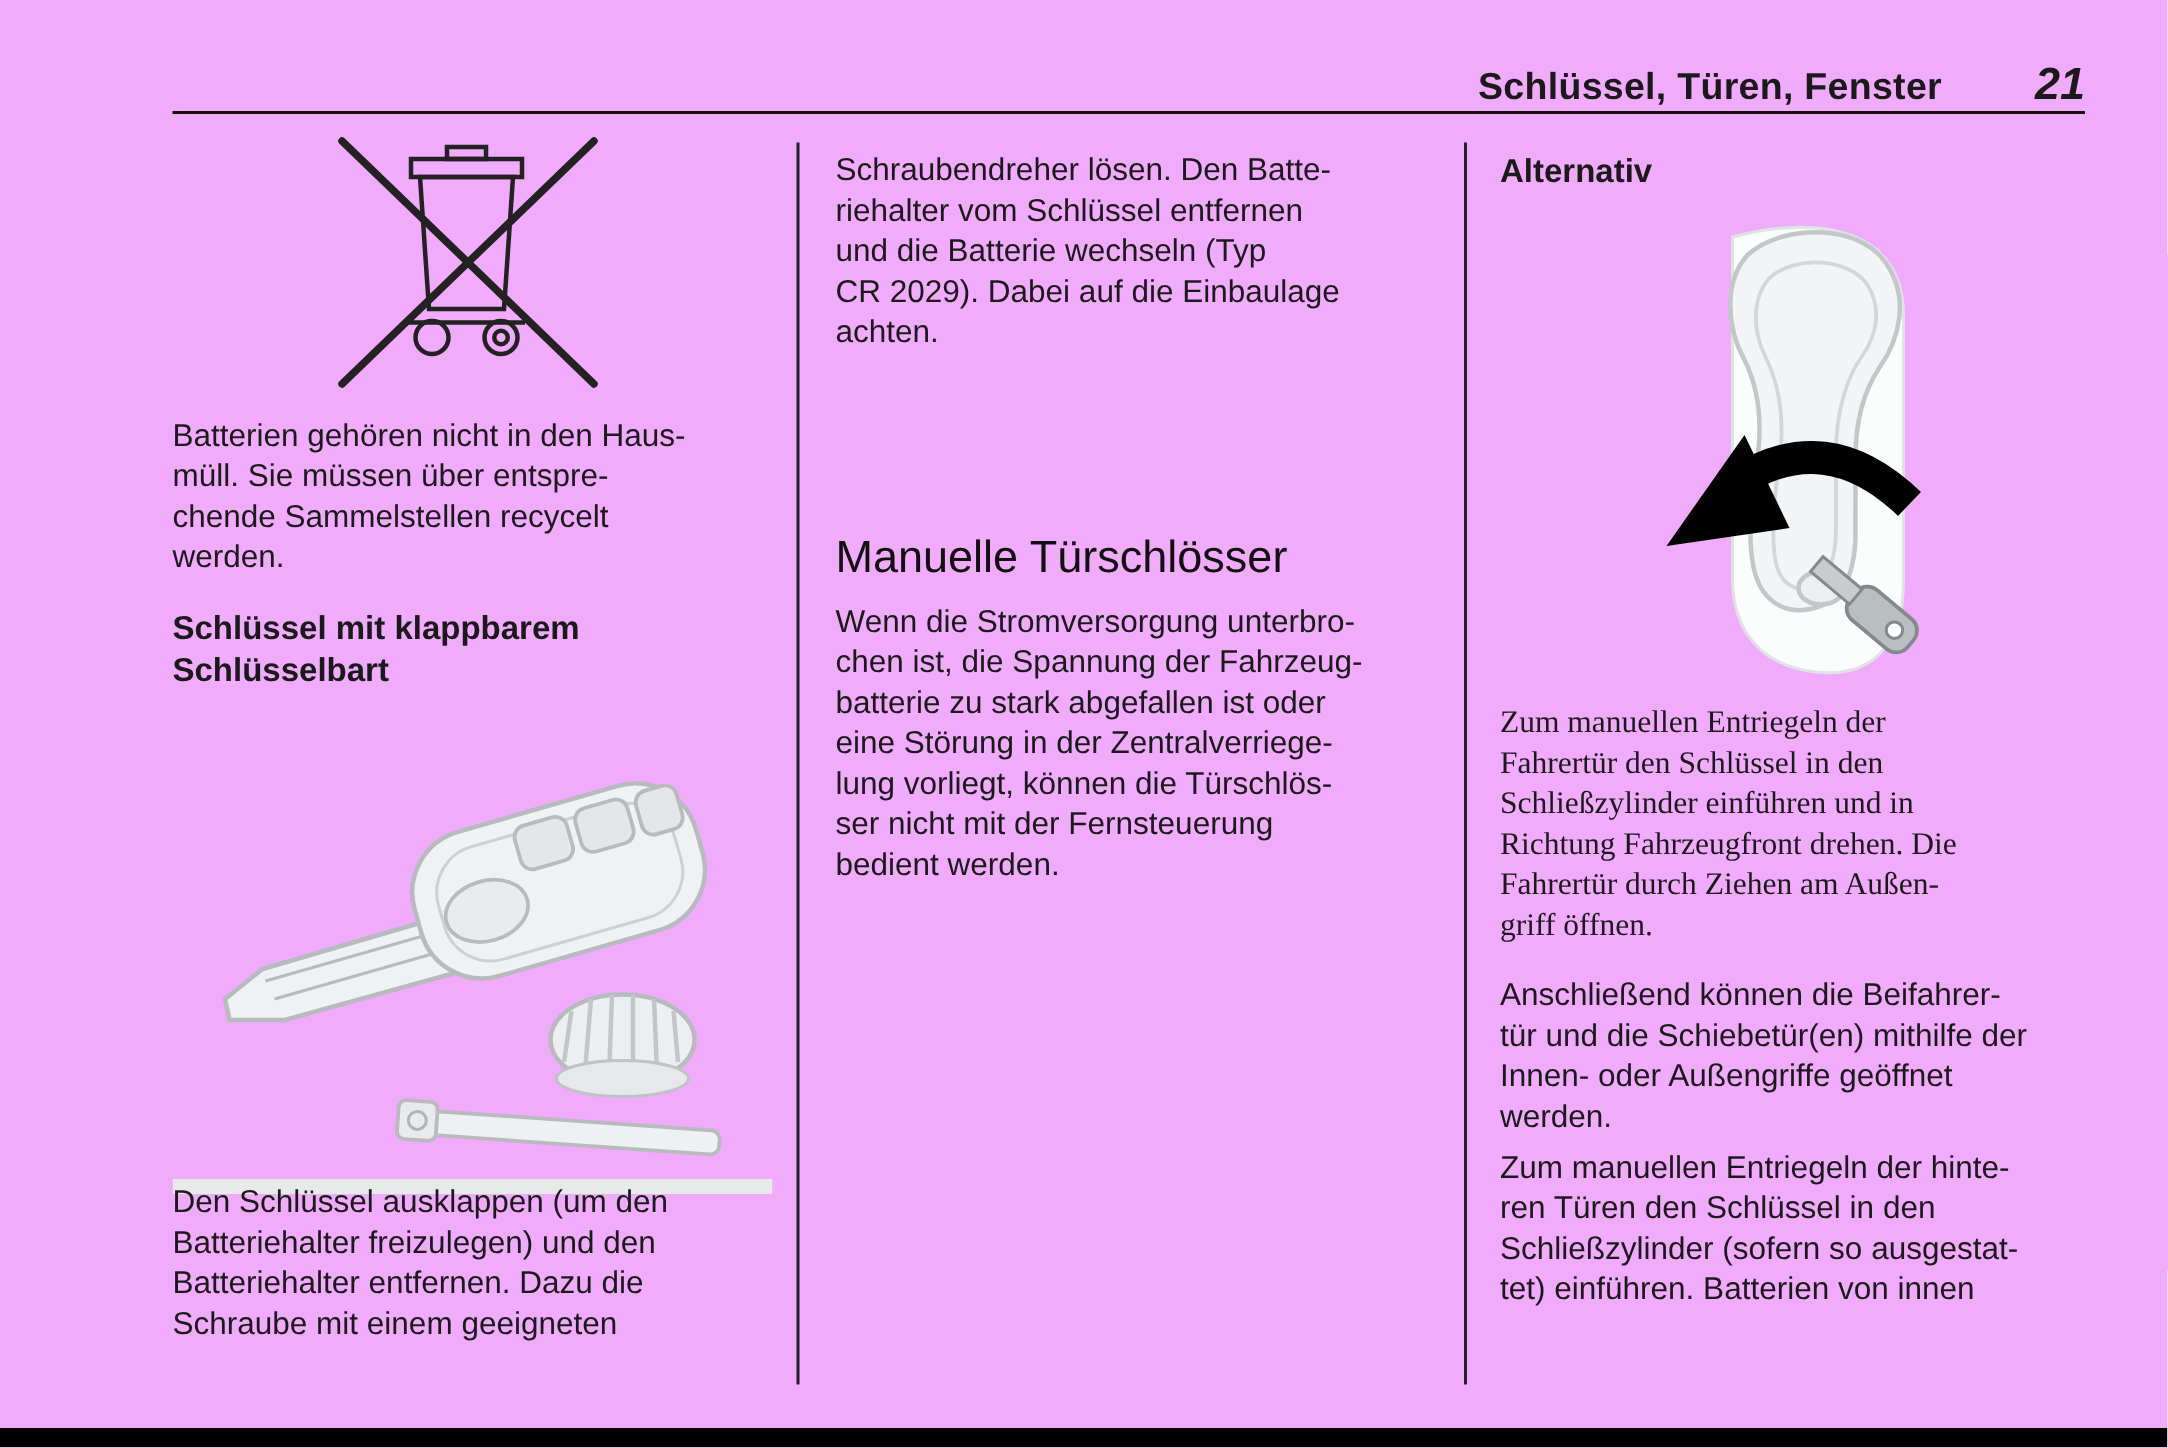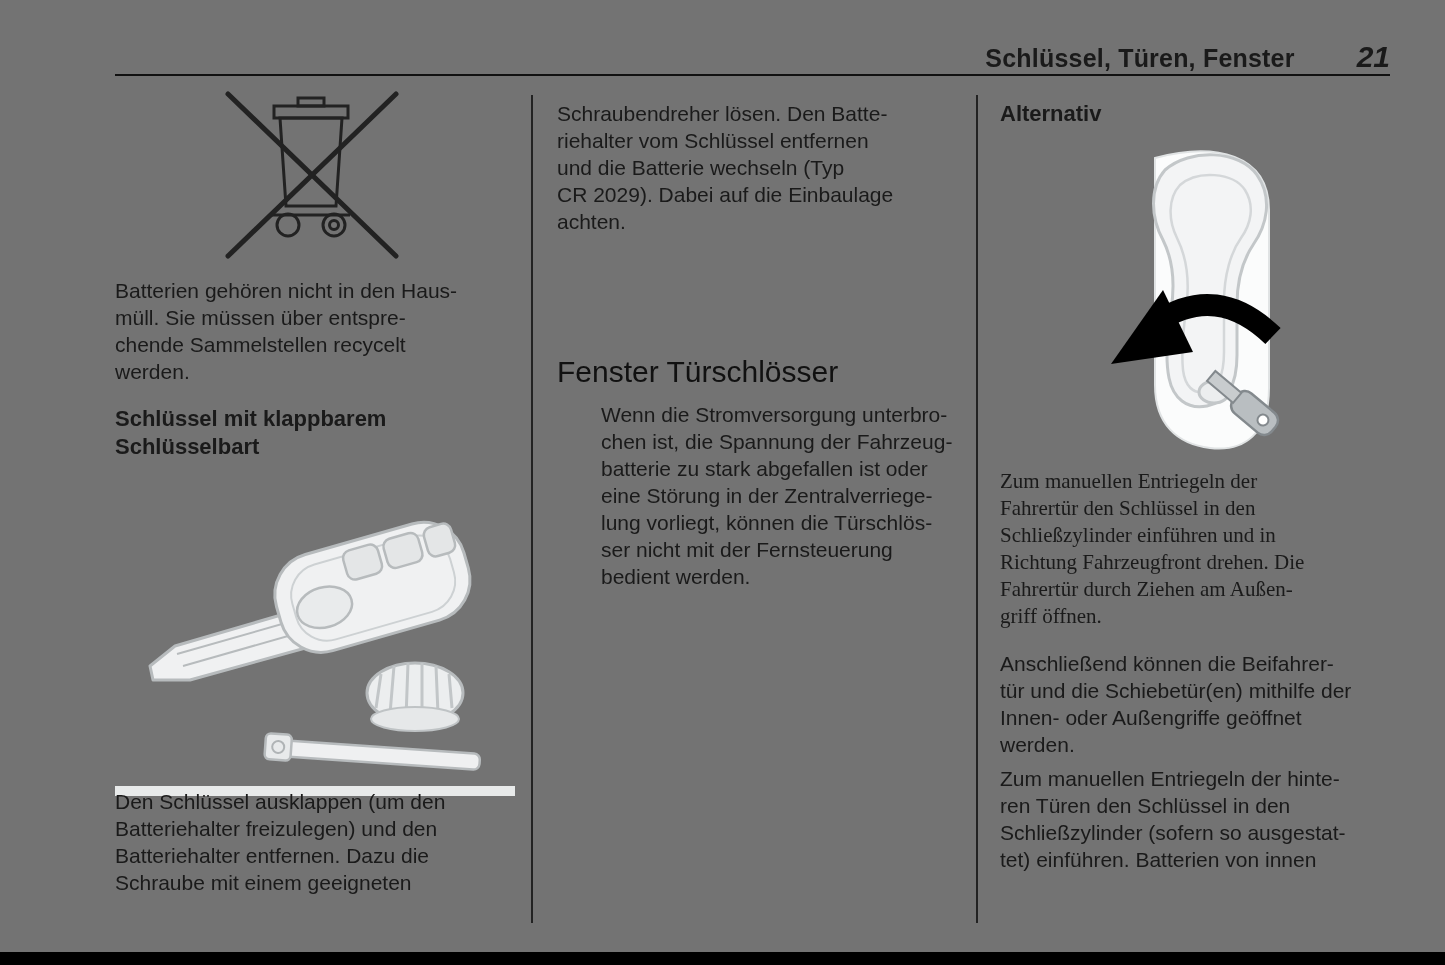--- a/index.html
+++ b/index.html
@@ -1,20 +1,20 @@
 <!DOCTYPE html>
 <html><head>
 <meta charset="utf-8">
 <style>
   * { margin:0; padding:0; box-sizing:border-box; }
   html, body { background:#ffffff; }
   .page {
     position:relative;
     width:1445px; height:965px;
-    background:#737373;
+    background:#f0abfc;
     font-family:"Liberation Sans", sans-serif;
     color:#1a1a1a;
     overflow:hidden;
   }
   .header-row {
     position:absolute; top:40px; right:55px;
     display:flex; align-items:baseline; gap:62px;
   }
   .header-title { font-size:25px; font-weight:bold; letter-spacing:0.2px; }
   .header-page  { font-size:30px; font-weight:bold;font-style:italic; }
@@ -132,23 +132,23 @@
 Batteriehalter entfernen. Dazu die
 Schraube mit einem geeigneten</div>
 
   <div class="para" style="left:557px; top:100px;">Schraubendreher lösen. Den Batte-
 riehalter vom Schlüssel entfernen
 und die Batterie wechseln (Typ
 CR 2029). Dabei auf die Einbaulage
 achten.</div>
 
 
-  <div class="big-heading" style="left:557px; top:355px;">Fenster Türschlösser</div>
+  <div class="big-heading" style="left:557px; top:355px;">Manuelle Türschlösser</div>
 
-  <div class="para" style="left:557px; top:401px;margin-left:44px;">Wenn die Stromversorgung unterbro-
+  <div class="para" style="left:557px; top:401px;">Wenn die Stromversorgung unterbro-
 chen ist, die Spannung der Fahrzeug-
 batterie zu stark abgefallen ist oder
 eine Störung in der Zentralverriege-
 lung vorliegt, können die Türschlös-
 ser nicht mit der Fernsteuerung
 bedient werden.</div>
 
   <div class="subheading" style="left:1000px; top:100px;">Alternativ</div>
 
   <div class="figure" style="left:1005px; top:140px; width:380px; height:325px;">

